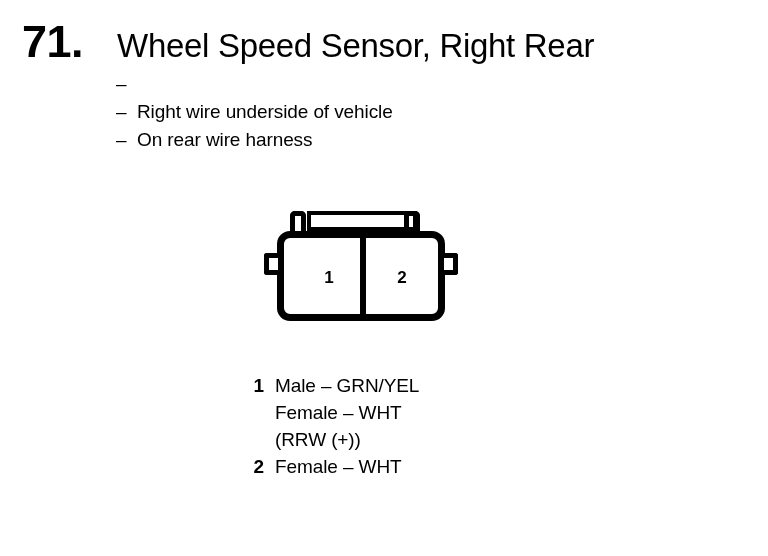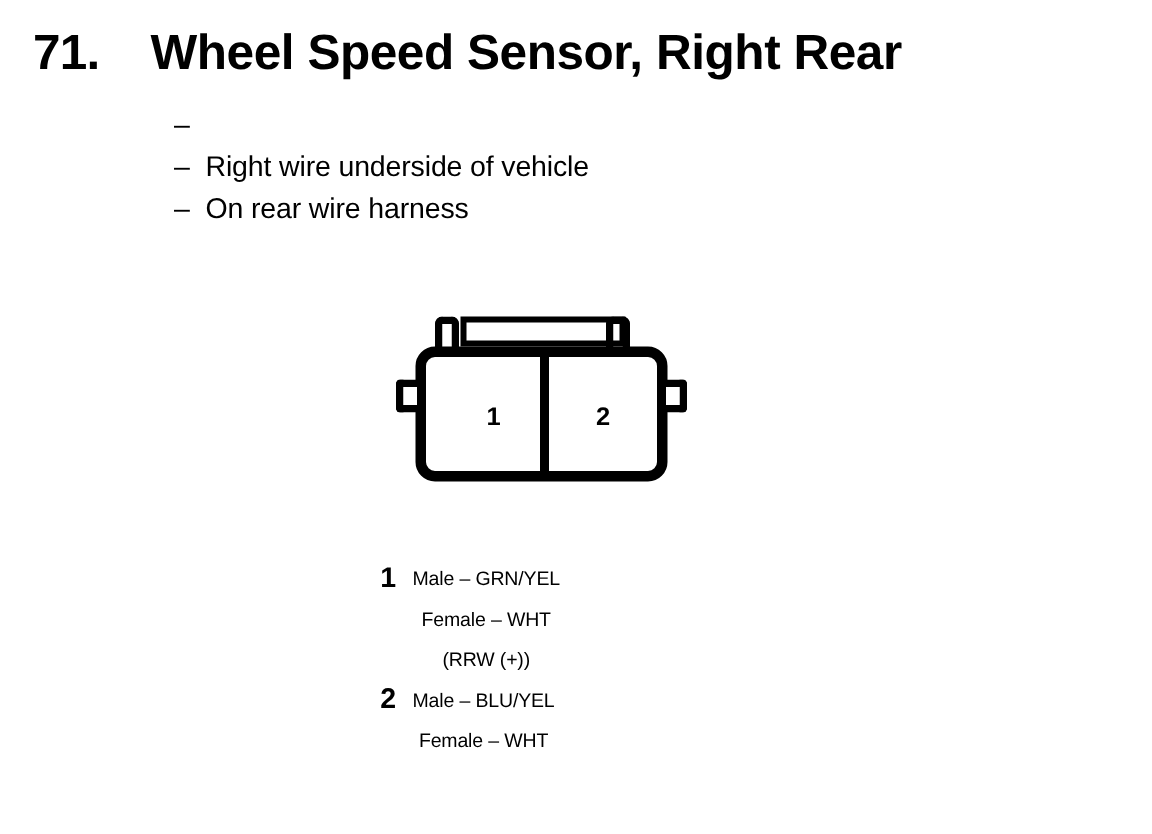--- a/index.html
+++ b/index.html
@@ -19,27 +19,27 @@
   
   .header {
     position: absolute;
     left: 22px;
     top: 16px;
     display: flex;
     align-items: baseline;
     white-space: nowrap;
   }
   .header-number {
-    font-size: 33px;
+    font-size: 45px;
     font-weight: bold;
     letter-spacing: -0.5px;
   }
   .header-title {
     font-size: 33px;
-    font-weight: bold;
+    font-weight: normal;
     margin-left: 34px;
     letter-spacing: -0.3px;
   }
 
   
   .bullets {
     position: absolute;
     left: 116px;
     top: 70px;
   }
@@ -166,25 +166,24 @@
     flex: 0 0 26px;
     text-align: right;
     font-size: 19px;
     font-weight: bold;
     line-height: 27px;
   }
   .legend-lines {
     padding-left: 11px;
   }
   .legend-line {
-    font-size: 13px;
+    font-size: 19px;
     line-height: 27px;
     white-space: nowrap;
     letter-spacing: -0.1px;
-    text-align: center;
   }
 </style>
 </head>
 <body>
 
 <div class="header">
   <span class="header-number">71.</span>
   <span class="header-title">Wheel Speed Sensor, Right Rear</span>
 </div>
 
@@ -221,18 +220,17 @@
     <div class="legend-lines">
       <div class="legend-line">Male – GRN/YEL</div>
       <div class="legend-line">Female – WHT</div>
       <div class="legend-line">(RRW (+))</div>
     </div>
   </div>
 
   <div class="legend-group">
     <div class="legend-num">2</div>
     <div class="legend-lines">
-      <div class="legend-line">Male – BLU/YEL</div>
       <div class="legend-line">Female – WHT</div>
     </div>
   </div>
 
 </div>
 
 </body></html>

